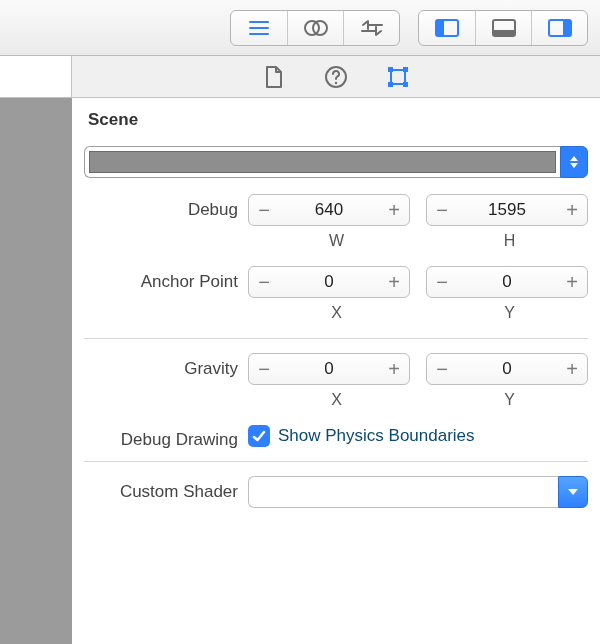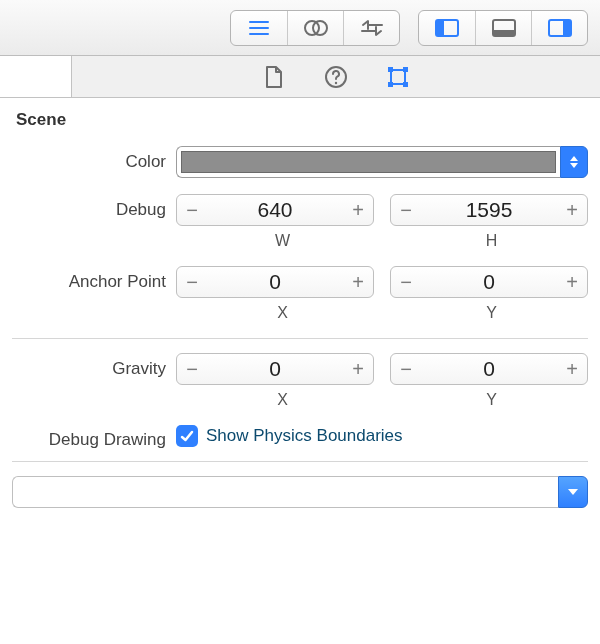--- a/index.html
+++ b/index.html
@@ -67,21 +67,20 @@
   .tab-icon-btn {
     width: 26px; height: 26px;
     display: flex; align-items:center; justify-content:center;
     cursor: pointer;
   }
 
   
   .body-row {
     display: flex;
     height: calc(644px - 56px - 42px);
-    flex-direction: column;
   }
   .side {
     width: 72px;
     background: #9b9b9b;
   }
   .inspector {
     flex: 1;
     background: #fff;
     padding: 10px 12px 20px 12px;
   }
@@ -186,21 +185,21 @@
     font-size: 20px;
     cursor: pointer;
     user-select: none;
     font-weight: 300;
   }
   .stepper .val {
     flex: 1;
     text-align: center;
     display: flex; align-items:center; justify-content:center;
     color: #222;
-    font-size: 21px;
+    font-size: 17px;
   }
 
   .hr {
     border: none;
     border-top: 1px solid #d6d6d6;
     margin: 6px 0 14px 0;
   }
 
   
   .check-row {
@@ -334,21 +333,20 @@
 </div>
 
 <div class="body-row">
   <div class="side"></div>
   <div class="inspector">
 
     <div class="section-title">Scene</div>
 
 
     <div class="row" style="margin-top:10px;">
-      <div class="label">Color</div>
       <div class="colorwell-wrap">
         <div class="colorwell">
           <div class="color-swatch" style="background:#8e8e8e;border:1px solid #6a6a6a;"></div>
         </div>
         <div class="colorwell-btn">
           <div class="caret-up"></div>
           <div class="caret-down"></div>
         </div>
       </div>
     </div>
@@ -425,20 +423,21 @@
             </svg>
           </div>
           <div class="check-label">Show Physics Boundaries</div>
         </div>
       </div>
     </div>
 
     <hr class="hr">
 
     <div class="row">
+      <div class="label">Custom Shader</div>
       <div class="combo">
         <div class="combo-field"></div>
         <div class="combo-btn">
           <div class="combo-caret"></div>
         </div>
       </div>
     </div>
 
   </div>
 </div>

